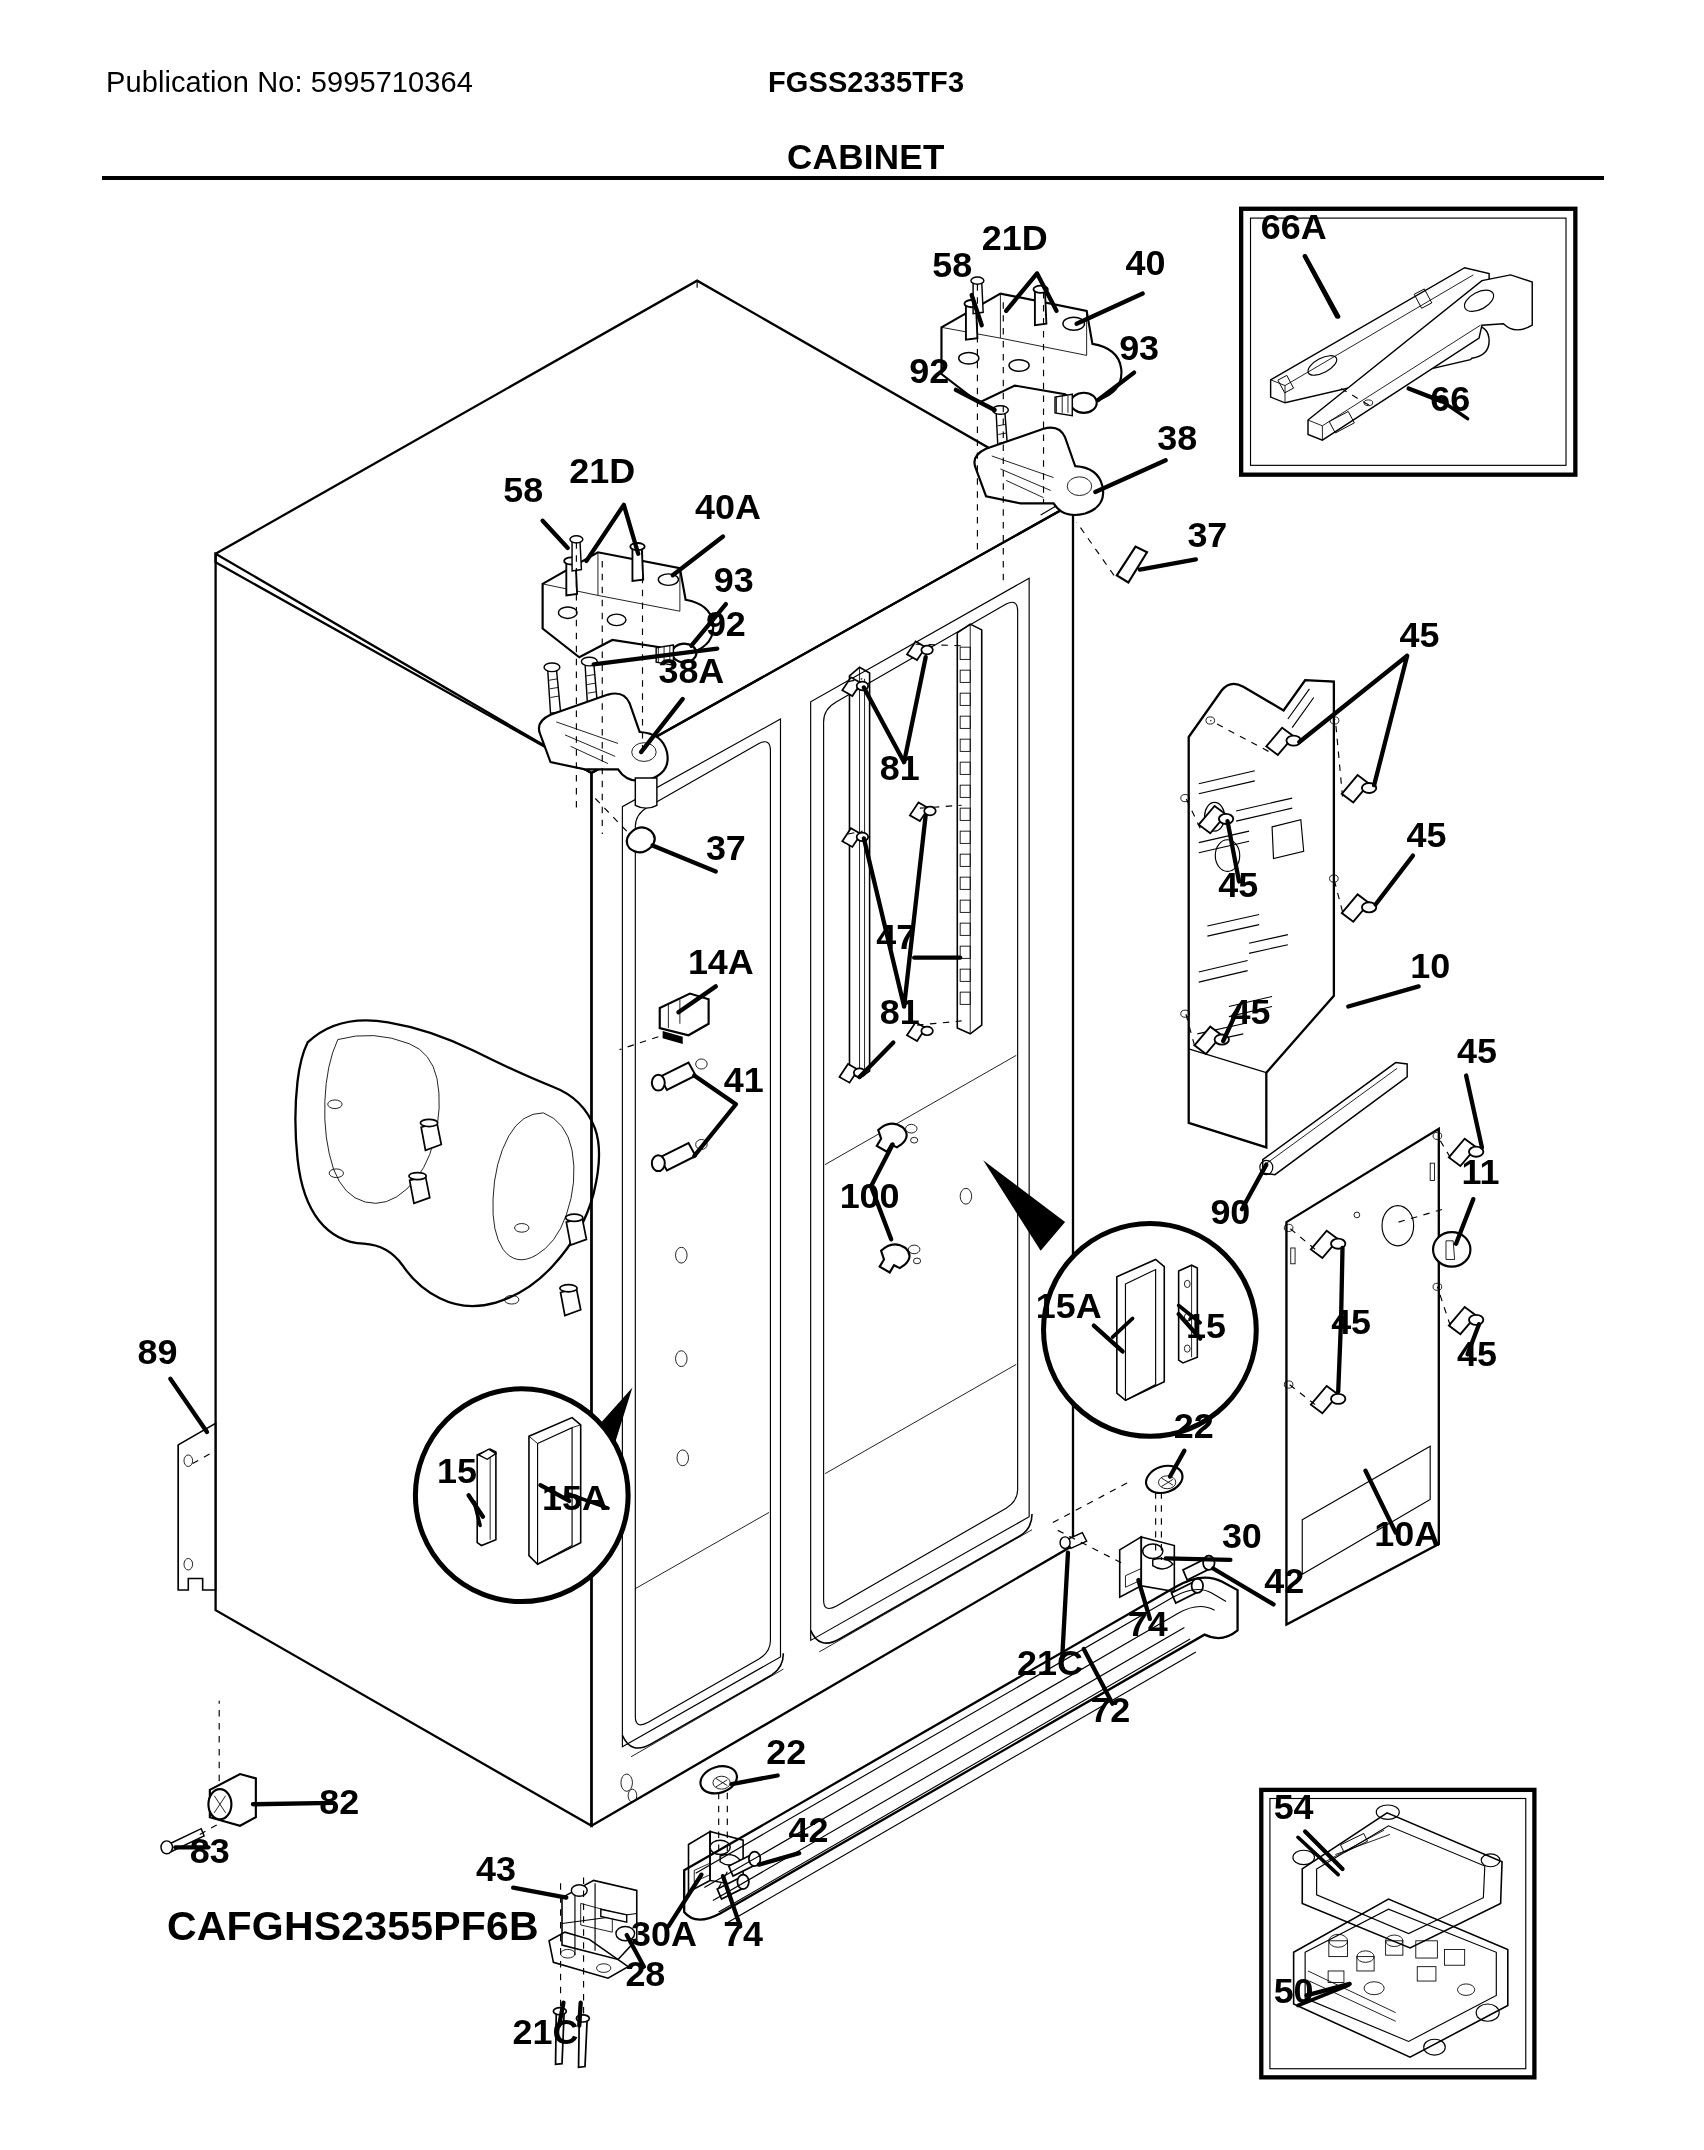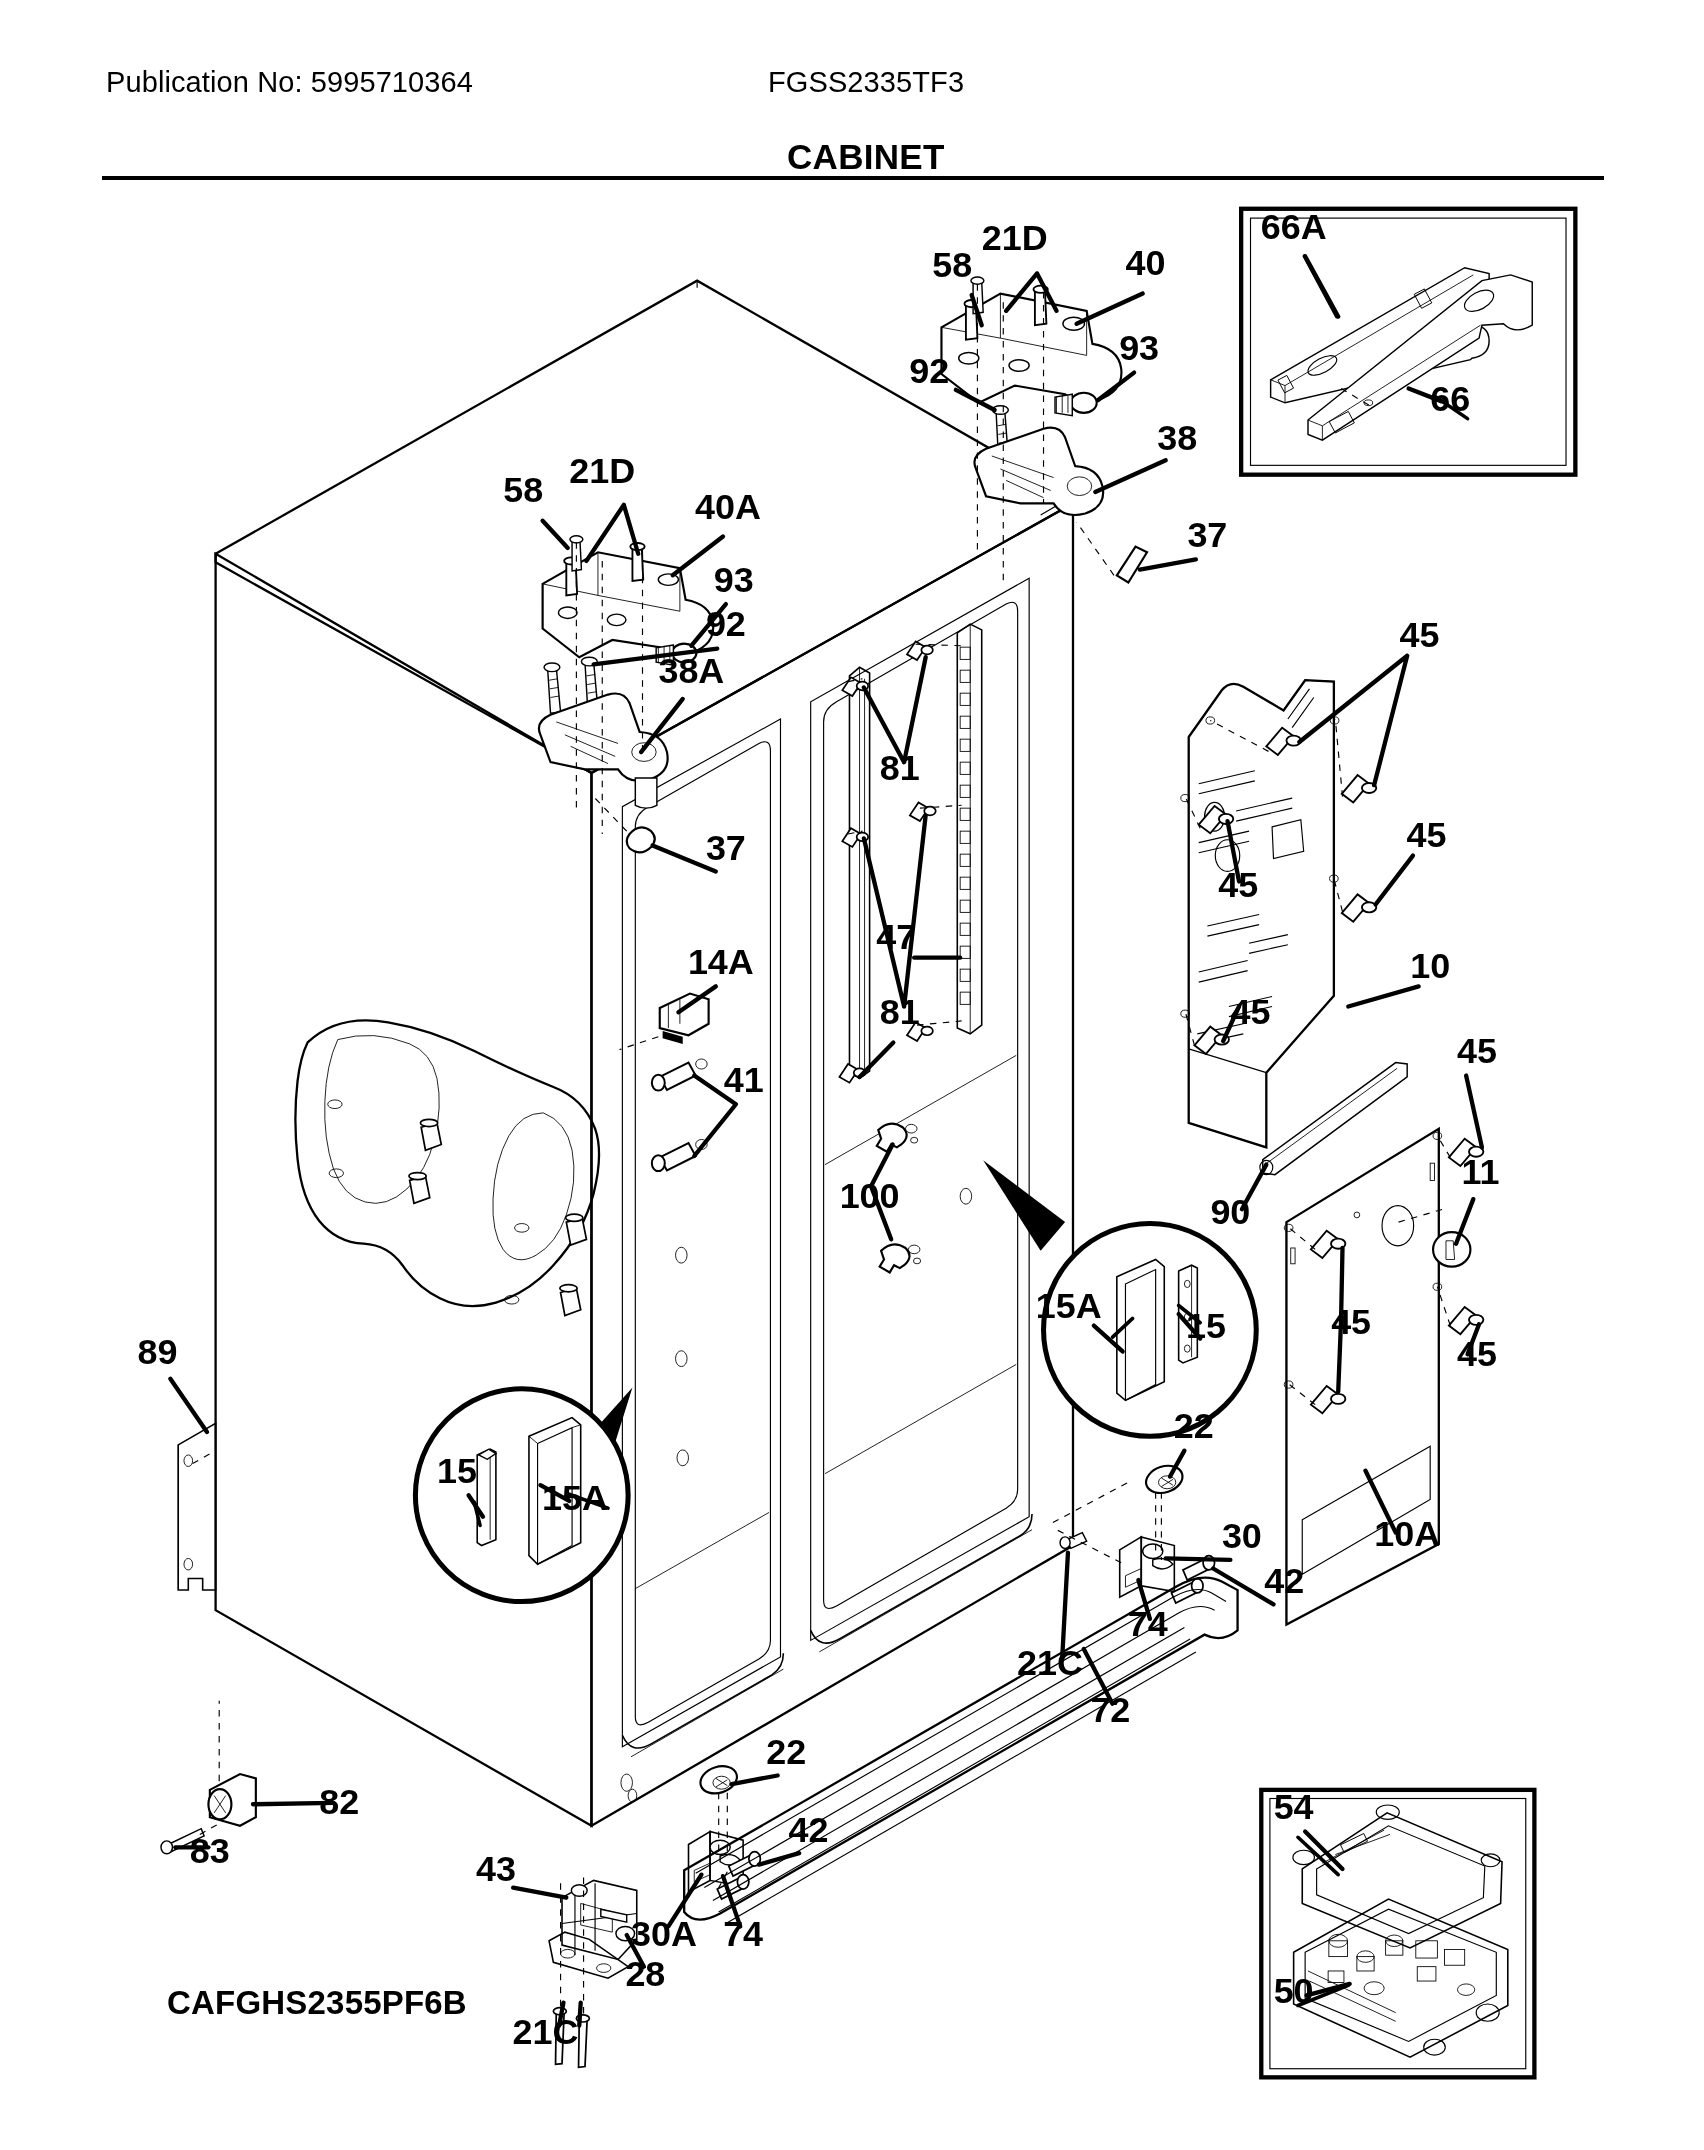--- a/index.html
+++ b/index.html
@@ -2,24 +2,24 @@
 <html style="font-size:11.5px"><head>
 <meta charset="utf-8">
 <style>
   html,body{margin:0;padding:0;background:#ffffff;}
   body{width:1704px;height:2151px;position:relative;
        font-family:"Liberation Sans", sans-serif;color:#000;}
   #sheet{position:absolute;inset:0;width:1704px;height:2151px;background:#fff;}
 
   .hdr{position:absolute;font-weight:400;}
   #pub-no{left:106px;top:66px;font-size:29px;letter-spacing:0.1px;}
-  #model-no{left:768px;top:66px;font-size:29px;letter-spacing:0.1px;}
+  #model-no{left:768px;top:66px;font-size:29px;letter-spacing:0.1px;font-weight:bold;}
   #page-title{left:787px;top:137px;font-size:35px;font-weight:bold;letter-spacing:0.3px;}
   #rule{position:absolute;left:102px;top:176px;width:1502px;height:3.6px;background:#000;}
-  #model-code{position:absolute;left:167px;top:1984px;font-size:33px;font-weight:bold;letter-spacing:0.2px;}
+  #model-code{position:absolute;left:167px;top:1903px;font-size:41px;font-weight:bold;letter-spacing:0.2px;}
 
   svg#art{position:absolute;left:0;top:0;width:1704px;height:2151px;}
   svg#art text{font-family:"Liberation Sans", sans-serif;font-weight:bold;font-size:50px;fill:#000;}
   .ln{fill:none;stroke:#000;stroke-width:3.2;}
   .ln2{fill:none;stroke:#000;stroke-width:2.2;}
   .thin{fill:none;stroke:#000;stroke-width:1.6;}
   .hair{fill:none;stroke:#000;stroke-width:1.2;}
   .dash{fill:none;stroke:#000;stroke-width:1.6;stroke-dasharray:9 9;}
   .lead{fill:none;stroke:#000;stroke-width:6;stroke-linecap:round;}
   .lead2{fill:none;stroke:#000;stroke-width:5;stroke-linecap:round;}

